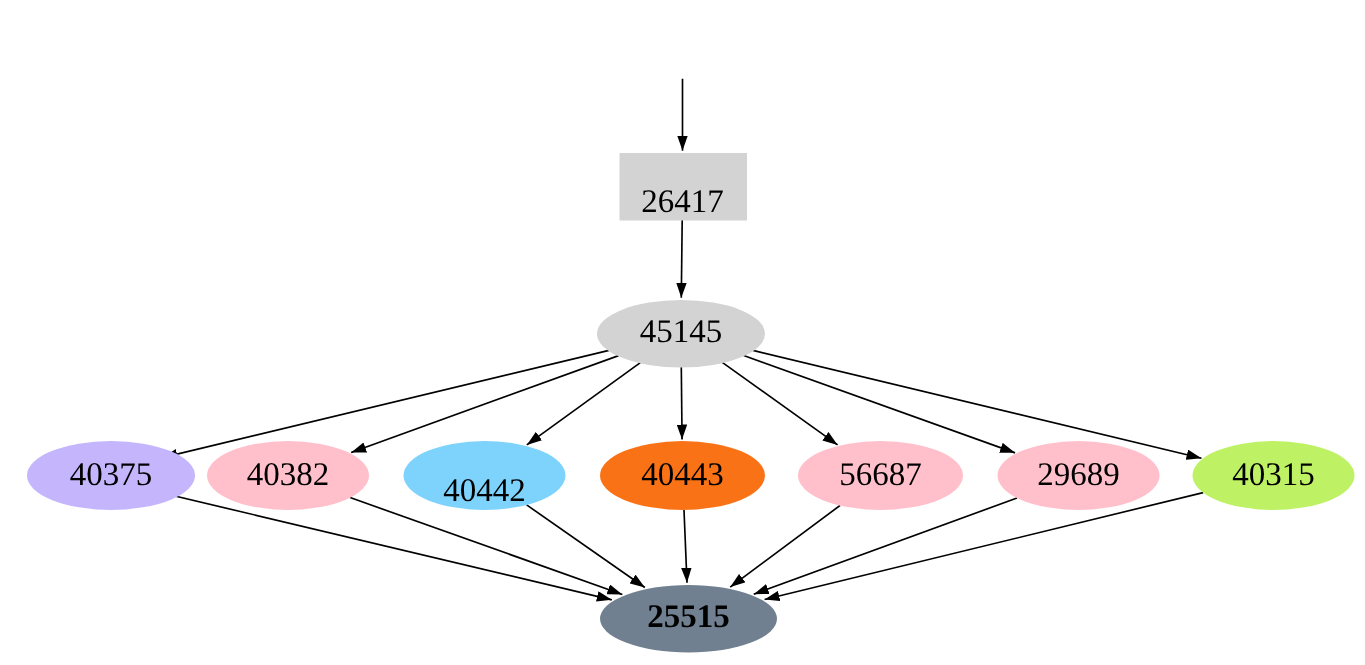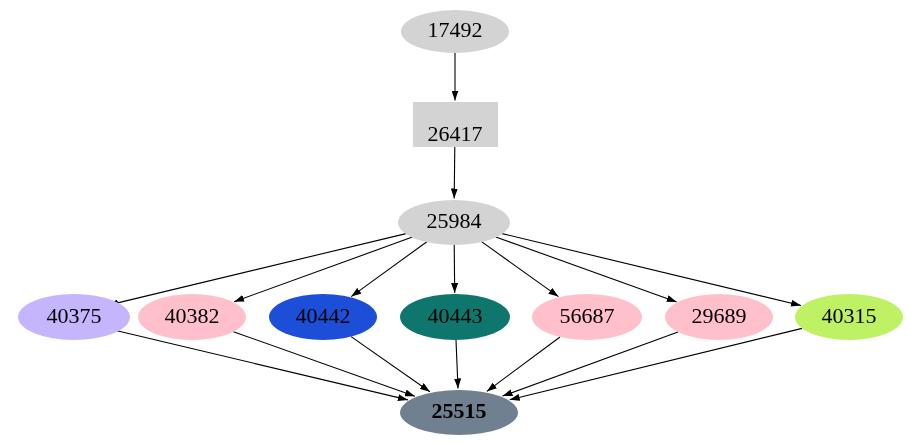--- a/index.html
+++ b/index.html
@@ -50,39 +50,36 @@
       <line x1="495.8" y1="237.0" x2="676.7" y2="301.9" stroke="#000000" stroke-width="1.1" marker-end="url(#arrowhead)"></line>
       <line x1="502.0" y1="233.6" x2="801.0" y2="305.5" stroke="#000000" stroke-width="1.1" marker-end="url(#arrowhead)"></line>
       <line x1="107.5" y1="328.5" x2="407.9" y2="399.9" stroke="#000000" stroke-width="1.1" marker-end="url(#arrowhead)"></line>
       <line x1="233.4" y1="331.7" x2="414.9" y2="396.3" stroke="#000000" stroke-width="1.1" marker-end="url(#arrowhead)"></line>
       <line x1="351.1" y1="336.6" x2="429.9" y2="391.7" stroke="#000000" stroke-width="1.1" marker-end="url(#arrowhead)"></line>
       <line x1="456.0" y1="340.0" x2="458.0" y2="388.5" stroke="#000000" stroke-width="1.1" marker-end="url(#arrowhead)"></line>
       <line x1="560.0" y1="337.0" x2="486.8" y2="391.4" stroke="#000000" stroke-width="1.1" marker-end="url(#arrowhead)"></line>
       <line x1="678.0" y1="332.0" x2="502.5" y2="396.1" stroke="#000000" stroke-width="1.1" marker-end="url(#arrowhead)"></line>
       <line x1="802.1" y1="328.4" x2="509.7" y2="399.7" stroke="#000000" stroke-width="1.1" marker-end="url(#arrowhead)"></line>
     </svg>
-<div class="node ellipse" style="left: 401px; top: 9.5px; width: 108px; height: 43px; background: rgb(211, 211, 211);">
-      <span class="node-label">17492</span>
-    </div>
     <div class="node box" style="left: 412.5px; top: 101.5px; width: 85px; height: 45px; background: rgb(211, 211, 211);">
       <span class="node-label">26417</span>
     </div>
     <div class="node ellipse" style="left: 398px; top: 199.5px; width: 112px; height: 45px; background: rgb(211, 211, 211);">
-      <span class="node-label">25984</span>
+      <span class="node-label">45145</span>
     </div>
     <div class="node ellipse" style="left: 18px; top: 294px; width: 112px; height: 46px; background: #c4b5fd;">
       <span class="node-label">40375</span>
     </div>
     <div class="node ellipse" style="left: 138px; top: 294px; width: 108px; height: 46px; background: rgb(255, 192, 203);">
       <span class="node-label">40382</span>
     </div>
-    <div class="node ellipse" style="left: 269px; top: 294px; width: 108px; height: 46px; background: #1d4ed8;">
+    <div class="node ellipse" style="left: 269px; top: 294px; width: 108px; height: 46px; background: #7dd3fc; align-items: flex-end;">
       <span class="node-label">40442</span>
     </div>
-    <div class="node ellipse" style="left: 400px; top: 294px; width: 110px; height: 46px; background: #0f766e;">
+    <div class="node ellipse" style="left: 400px; top: 294px; width: 110px; height: 46px; background: #f97316;">
       <span class="node-label">40443</span>
     </div>
     <div class="node ellipse" style="left: 532px; top: 294px; width: 110px; height: 46px; background: rgb(255, 192, 203);">
       <span class="node-label">56687</span>
     </div>
     <div class="node ellipse" style="left: 665px; top: 294px; width: 108px; height: 46px; background: rgb(255, 192, 203);">
       <span class="node-label">29689</span>
     </div>
     <div class="node ellipse" style="left: 795px; top: 294px; width: 108px; height: 46px; background: #bef264;">
       <span class="node-label">40315</span>

